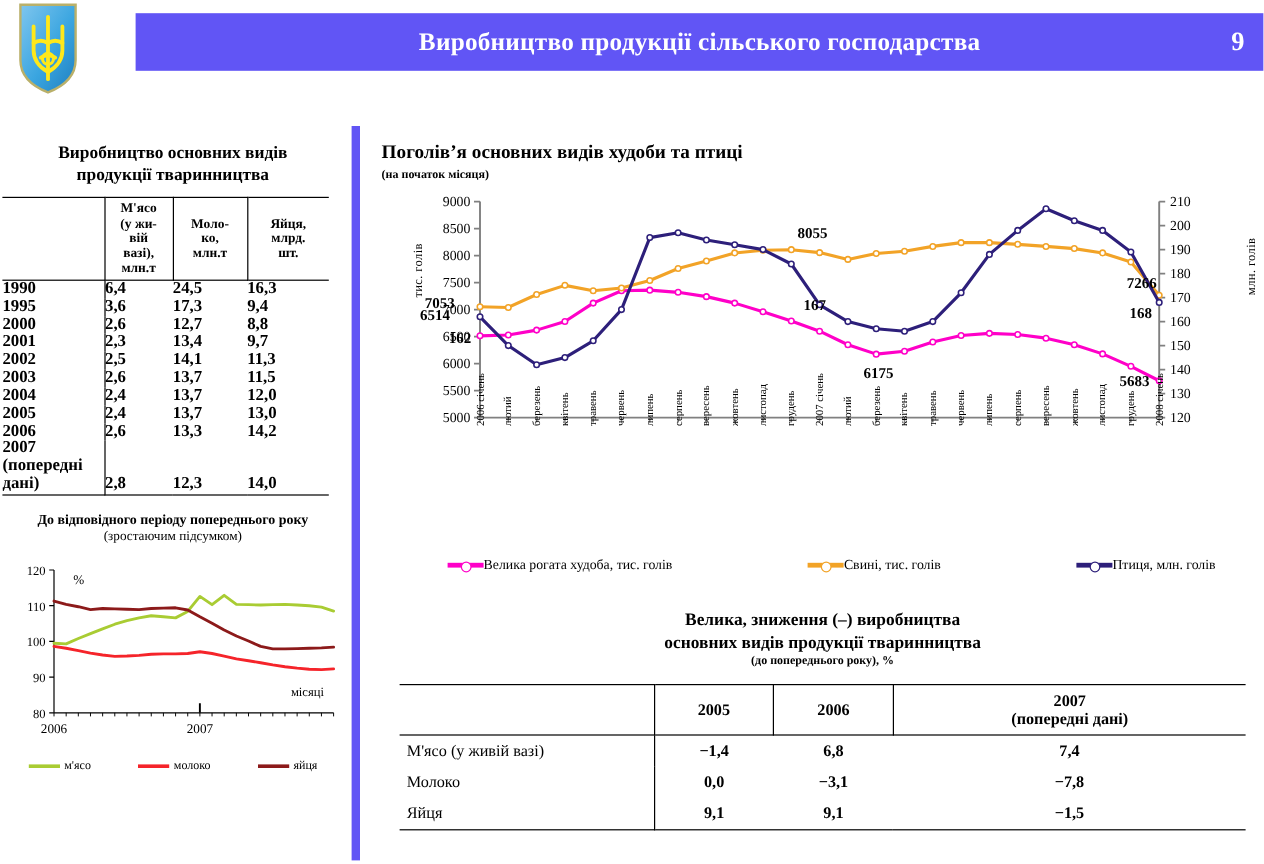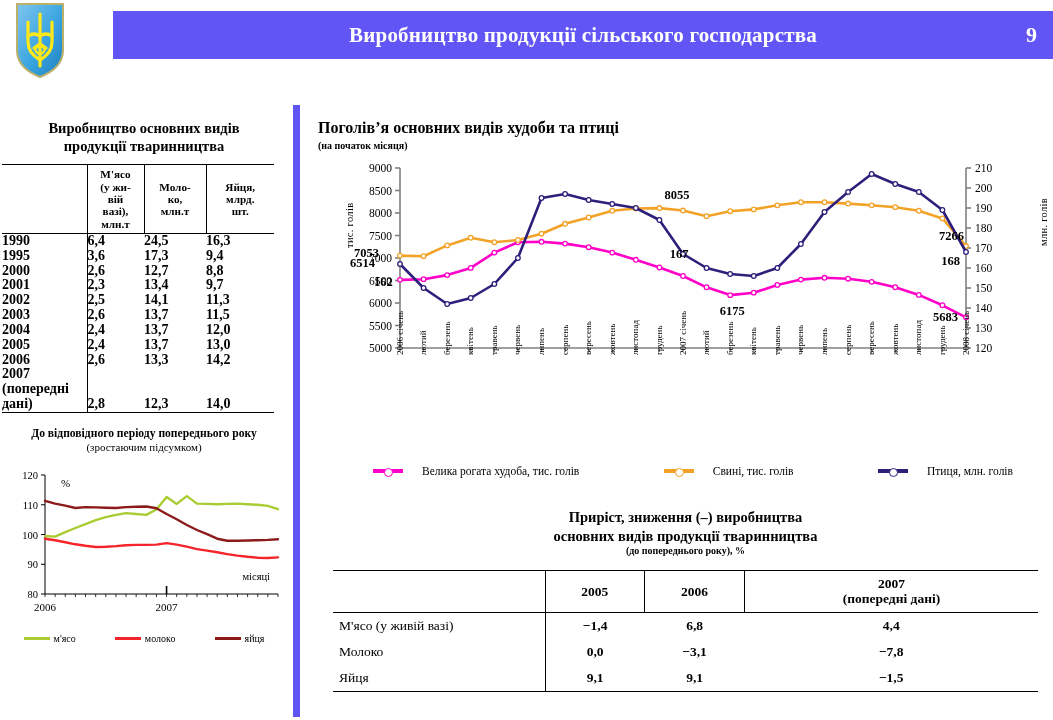--- a/index.html
+++ b/index.html
@@ -70,21 +70,21 @@
   #plot-area { position:relative; width:735px; height:300px; margin-top:8px; }
   .axis-title { position:absolute; font-size:10.5px; letter-spacing:.3px;
                 writing-mode:vertical-rl; transform:rotate(180deg); white-space:nowrap; }
   #yl-title { left:26px; top:8px; height:80px; }
   #yr-title { right:4px; top:6px; height:80px; }
   .xlabel { position:absolute; font-size:9px; white-space:nowrap;
             writing-mode:vertical-rl; transform:rotate(180deg);
             transform-origin:left top; }
   #main-legend { position:absolute; left:55px; top:347px; width:640px;
                  display:flex; justify-content:space-between; font-size:11.5px; }
-  .mlg { display:flex; align-items:center; gap:19px;text-align:right; }
+  .mlg { display:flex; align-items:center; gap:0;text-align:right; }
   .mlg .sw { width:30px; height:4px; position:relative; display:inline-block; }
   .mlg .sw::after { content:""; position:absolute; left:11px; top:-1.5px;
                     width:7px; height:7px; border-radius:50%;
                     background:#fff; border:1.4px solid currentColor; }
 
   
   #growth-wrap { position:absolute; left:318px; top:508px; width:735px; }
   #growth-title { text-align:center; font-size:14.5px; font-weight:bold; line-height:1.28; }
   #growth-title .sub3 { font-size:10px; }
   #growth-table { border-collapse:collapse; width:705px; margin:12px 0 0 15px; }
@@ -471,21 +471,21 @@
       </div>
       <div class="mlg">
         <span class="sw" style="background:#2d1f7a;color:#2d1f7a"></span>
         <span>Птиця, млн. голів</span>
       </div>
     </div>
 </div>
 
 <div id="growth-wrap">
   <div id="growth-title">
-    <div>Приріст, зниження (–) виробництва</div>
+    <div>Велика, зниження (–) виробництва</div>
     <div>основних видів продукції тваринництва</div>
     <div class="sub3">(до попереднього року), %</div>
   </div>
 
   <table id="growth-table">
     <thead>
       <tr>
         <th class="lbl"></th>
         <th class="yc">2005</th>
         <th class="yc">2006</th>
@@ -493,21 +493,21 @@
           <div>2007</div>
           <div>(попередні дані)</div>
         </th>
       </tr>
     </thead>
     <tbody id="growth-body">
         <tr>
           <td class="rlabel">М'ясо (у живій вазі)</td>
           <td>−1,4</td>
           <td>6,8</td>
-          <td>4,4</td>
+          <td>7,4</td>
         </tr>
         <tr>
           <td class="rlabel">Молоко</td>
           <td>0,0</td>
           <td>−3,1</td>
           <td>−7,8</td>
         </tr>
         <tr>
           <td class="rlabel">Яйця</td>
           <td>9,1</td>

